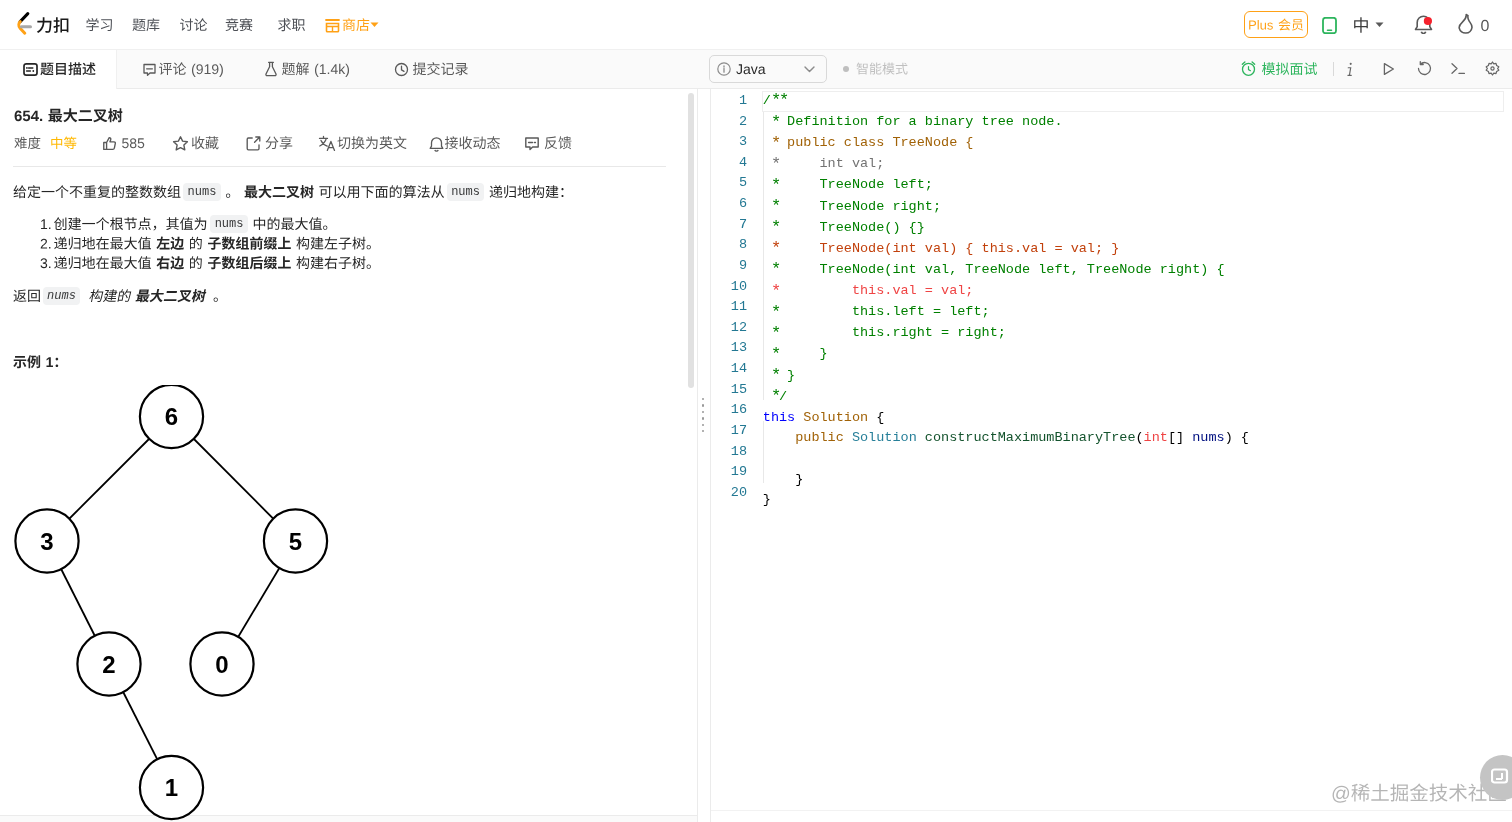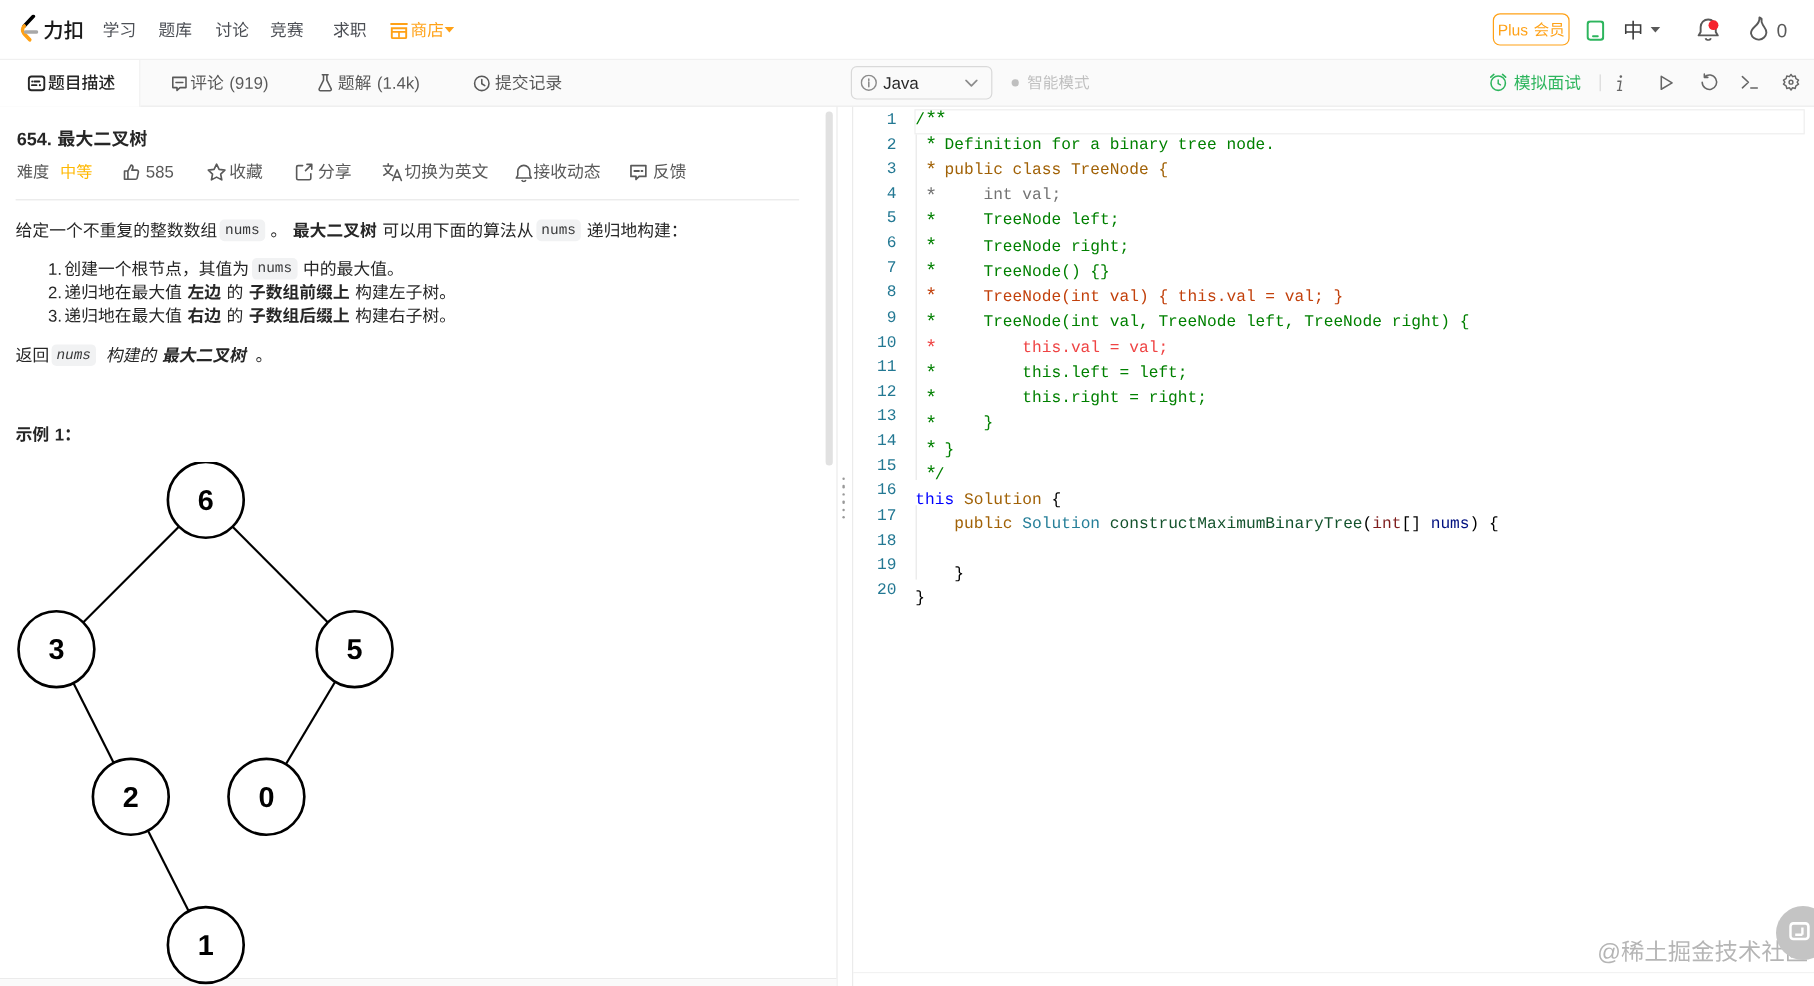--- a/index.html
+++ b/index.html
@@ -76,21 +76,21 @@
 <span style="color:#008000"> <i class="a">*</i>     TreeNode() {}</span>
 <span style="color:#c2410c"> <i class="a">*</i>     TreeNode(int val) { this.val = val; }</span>
 <span style="color:#008000"> <i class="a">*</i>     TreeNode(int val, TreeNode left, TreeNode right) {</span>
 <span style="color:#ef4444"> <i class="a">*</i>         this.val = val;</span>
 <span style="color:#008000"> <i class="a">*</i>         this.left = left;</span>
 <span style="color:#008000"> <i class="a">*</i>         this.right = right;</span>
 <span style="color:#008000"> <i class="a">*</i>     }</span>
 <span style="color:#008000"> <i class="a">*</i> }</span>
 <span style="color:#008000"> <i class="a">*</i>/</span>
 <span style="color:#0000ff">this</span> <span style="color:#a16207">Solution</span> <span style="color:#000000">{</span>
-    <span style="color:#a16207">public</span> <span style="color:#267f99">Solution</span> <span style="color:#14532d">constructMaximumBinaryTree</span><span style="color:#000000">(</span><span style="color:#7f1d1d">int</span><span style="color:#000000">[]</span> <span style="color:#001080">nums</span><span style="color:#000000">)</span> <span style="color:#000000">{</span>
+    <span style="color:#a16207">public</span> <span style="color:#267f99">Solution</span> <span style="color:#14532d">constructMaximumBinaryTree</span><span style="color:#000000">(</span><span style="color:#ef4444">int</span><span style="color:#000000">[]</span> <span style="color:#001080">nums</span><span style="color:#000000">)</span> <span style="color:#000000">{</span>
 
     <span style="color:#000000">}</span>
 <span style="color:#000000">}</span></pre>
 <div class="abs" style="left:762.5px;top:111.5px;width:1px;height:288.7px;background:#e8e8e8"></div>
 <div class="abs" style="left:762.3px;top:91.2px;width:742px;height:20.6px;border:1px solid #eeeeee;box-sizing:border-box"></div>
 <div class="abs" style="left:762.5px;top:420.8px;width:1px;height:61.9px;background:#e8e8e8"></div>
 
 <div style="position:absolute;left:183.0px;top:183.0px;width:37.9px;height:18px;background:#f1f2f3;border-radius:4px;font-family:'Liberation Mono',monospace;font-size:12px;line-height:18px;text-align:center;color:#38393a;">nums</div>
 <div style="position:absolute;left:446.6px;top:183.0px;width:37.9px;height:18px;background:#f1f2f3;border-radius:4px;font-family:'Liberation Mono',monospace;font-size:12px;line-height:18px;text-align:center;color:#38393a;">nums</div>
 <div style="position:absolute;left:210.1px;top:215.0px;width:37.9px;height:18px;background:#f1f2f3;border-radius:4px;font-family:'Liberation Mono',monospace;font-size:12px;line-height:18px;text-align:center;color:#38393a;">nums</div>

